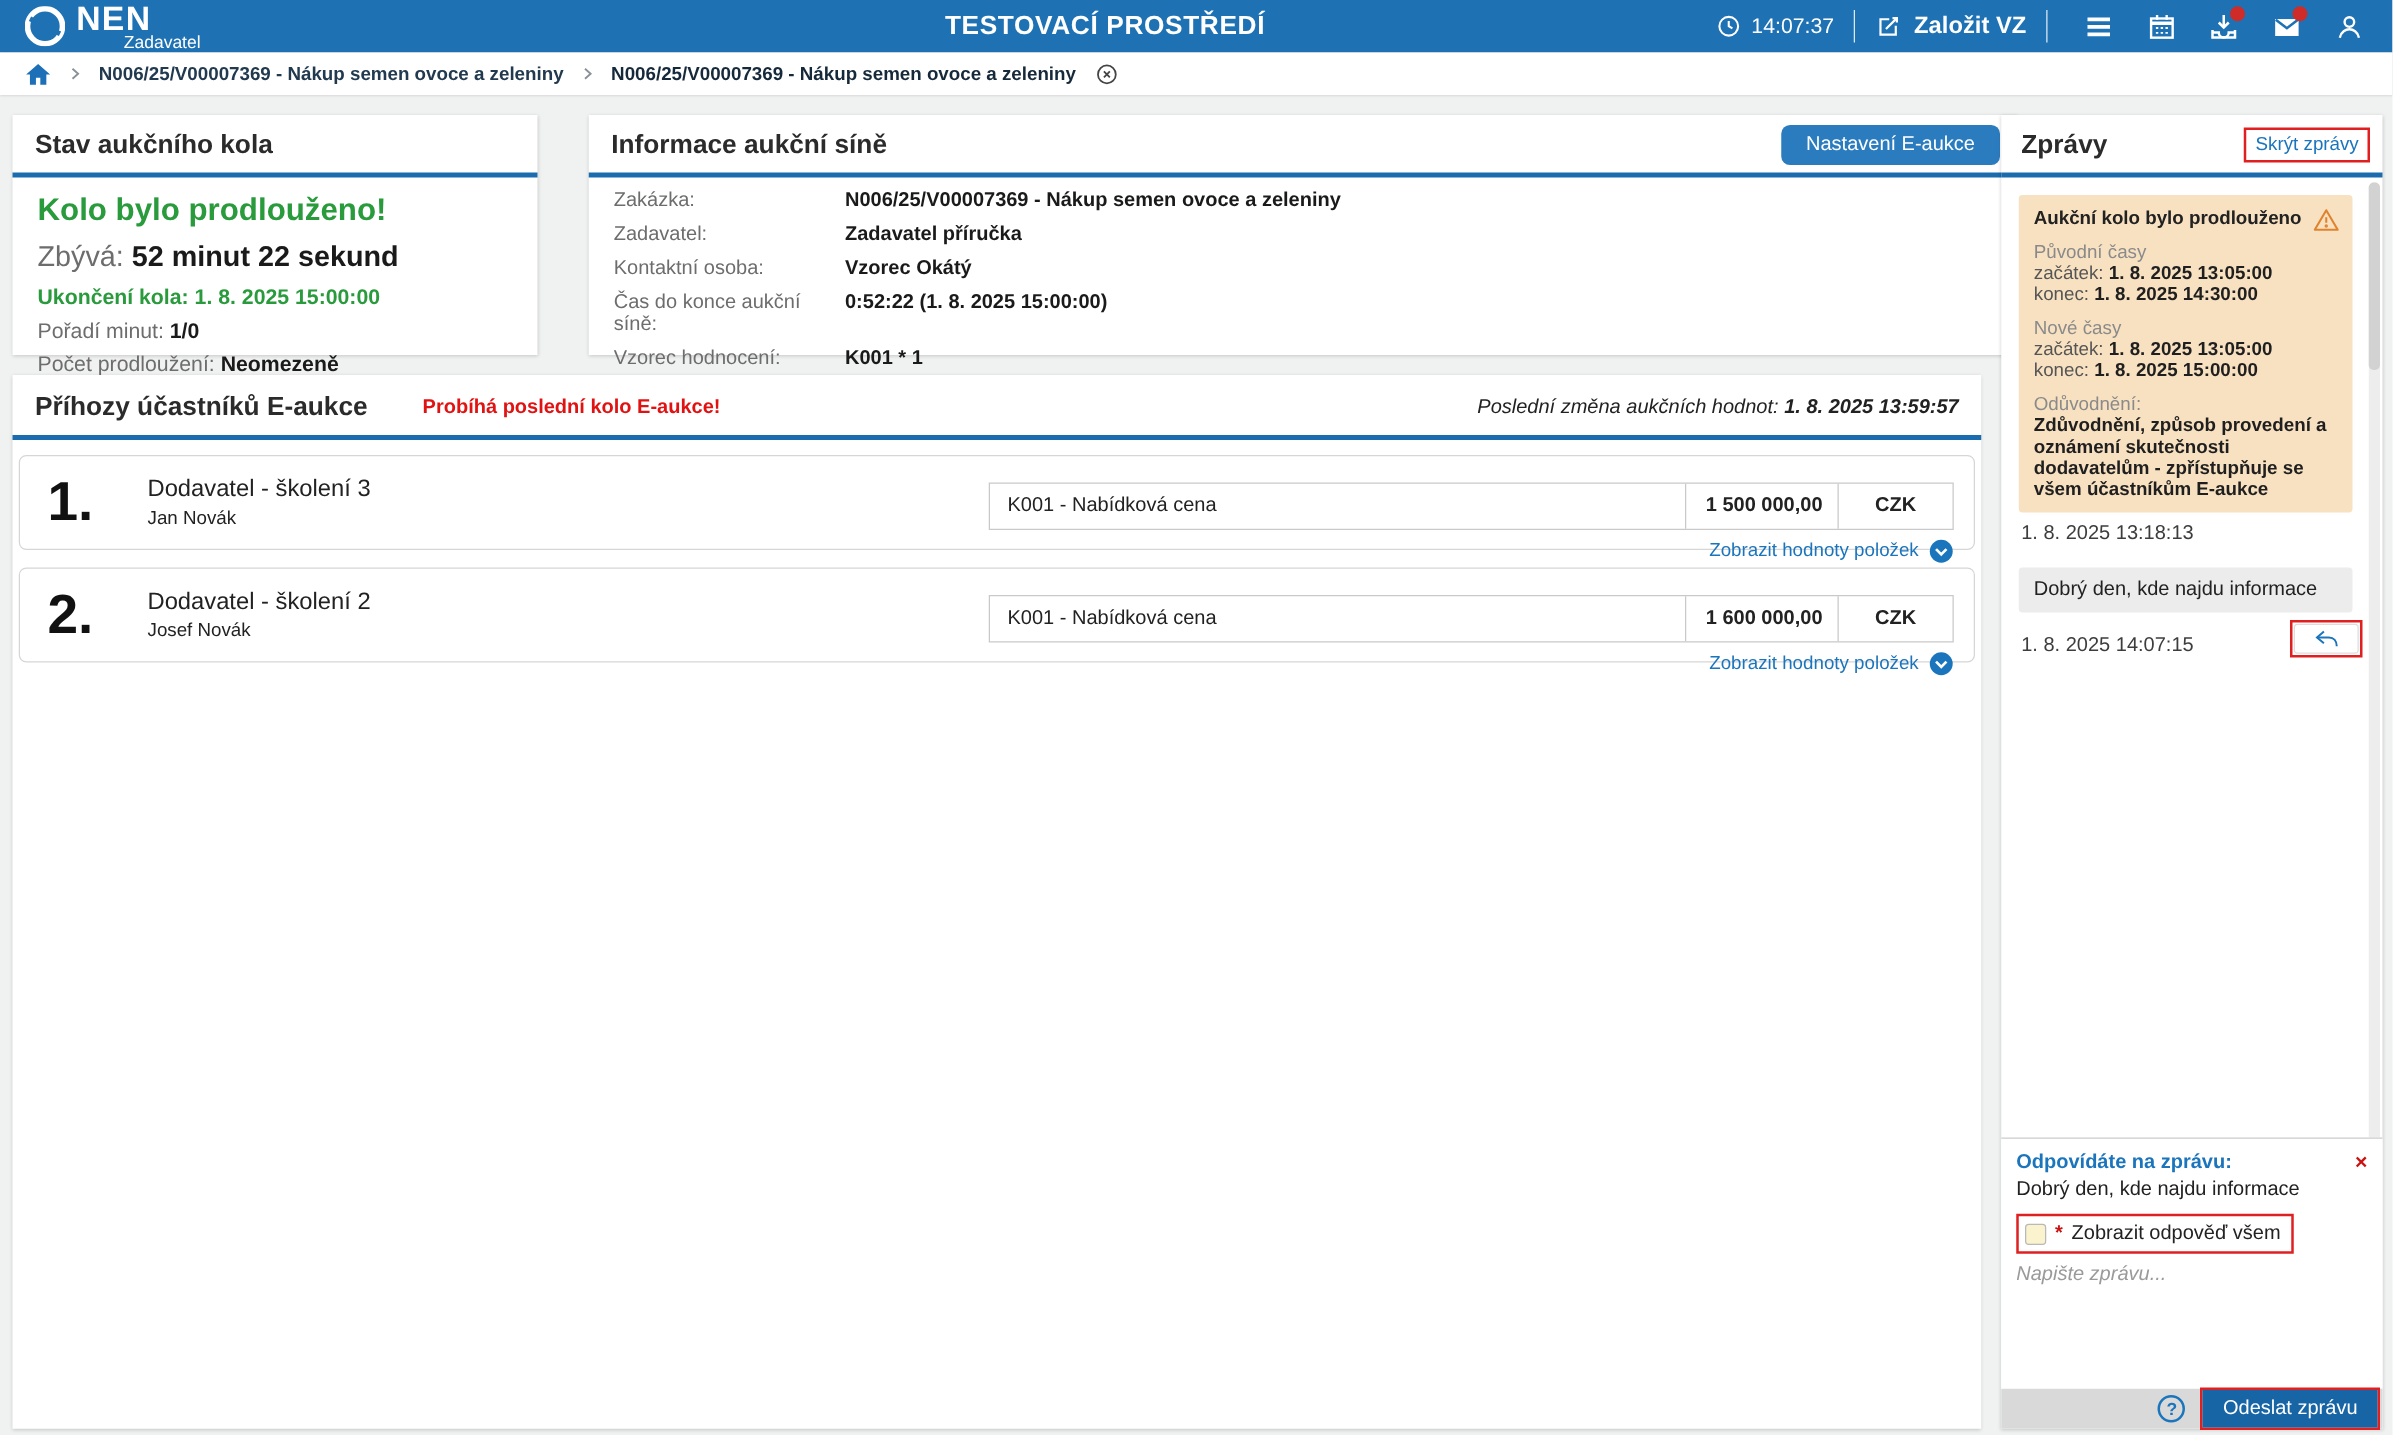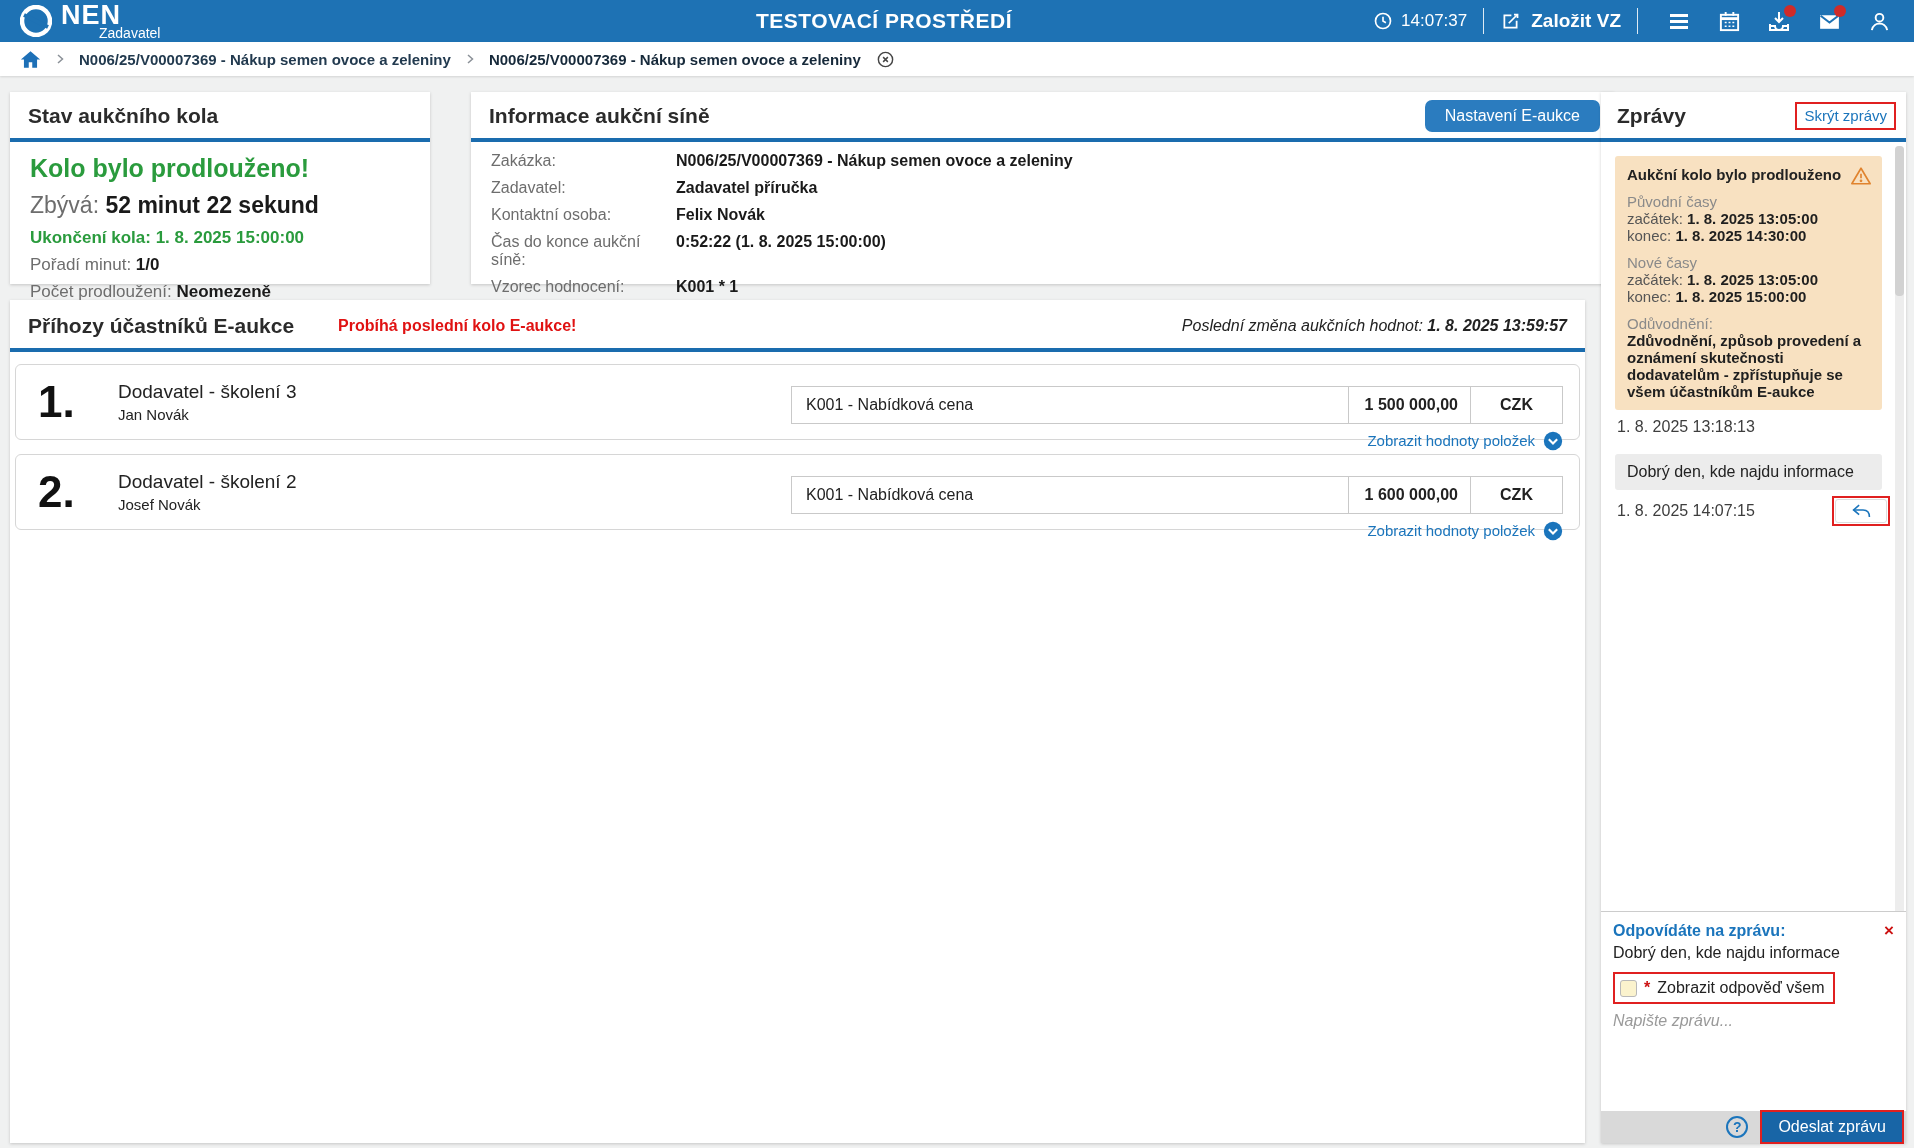--- a/index.html
+++ b/index.html
@@ -117,21 +117,21 @@
   .msg-group-label { color:#8a8a8a; }
   .msg-key { color:#555; }
   .msg-val { font-weight:bold; color:#1f1f1f; }
   .msg-reason { font-weight:bold; color:#1f1f1f; }
   .msg-timestamp { font-size:16px; color:#3d3d3d; margin:8px 0 18px 2px; }
 
   .msg-card-gray {
     background:#ececec; border-radius:3px; padding:9px 12px; margin-right:10px;
     font-size:16px; color:#222;
   }
-  .msg-row2 { display:flex; align-items:center; margin:6px 2px 0 2px; }
+  .msg-row2 { display:flex; align-items:flex-end; margin:6px 2px 0 2px; }
   .reply-btn-box { margin-left:auto; padding:1px; }
   .reply-btn { width:52px; height:24px; background:#fff; border:1px solid #ddd; border-radius:3px;
     display:flex; align-items:center; justify-content:center; cursor:pointer; }
 
   
   .reply-widget { position:absolute; bottom:0; left:0; right:0; border-top:1px solid #ccc; background:#fff; }
   .reply-inner { padding:10px 12px 0; }
   .reply-head { display:flex; align-items:flex-start; }
   .reply-head-label { color:#1b75bc; font-weight:bold; font-size:16px; }
   .reply-close { margin-left:auto; background:none; border:none; color:#cc1111; font-weight:bold;
@@ -308,21 +308,21 @@
     <div class="info-row">
       <span class="info-label">Zakázka:</span>
       <span class="info-value">N006/25/V00007369 - Nákup semen ovoce a zeleniny</span>
     </div>
     <div class="info-row">
       <span class="info-label">Zadavatel:</span>
       <span class="info-value">Zadavatel příručka</span>
     </div>
     <div class="info-row">
       <span class="info-label">Kontaktní osoba:</span>
-      <span class="info-value">Felix Novák</span>
+      <span class="info-value">Vzorec Okátý</span>
     </div>
     <div class="info-row">
       <span class="info-label">Čas do konce aukční síně:</span>
       <span class="info-value">0:52:22 (1. 8. 2025 15:00:00)</span>
     </div>
     <div class="info-row">
       <span class="info-label">Vzorec hodnocení:</span>
       <span class="info-value">K001 * 1</span>
     </div>
   </div>

